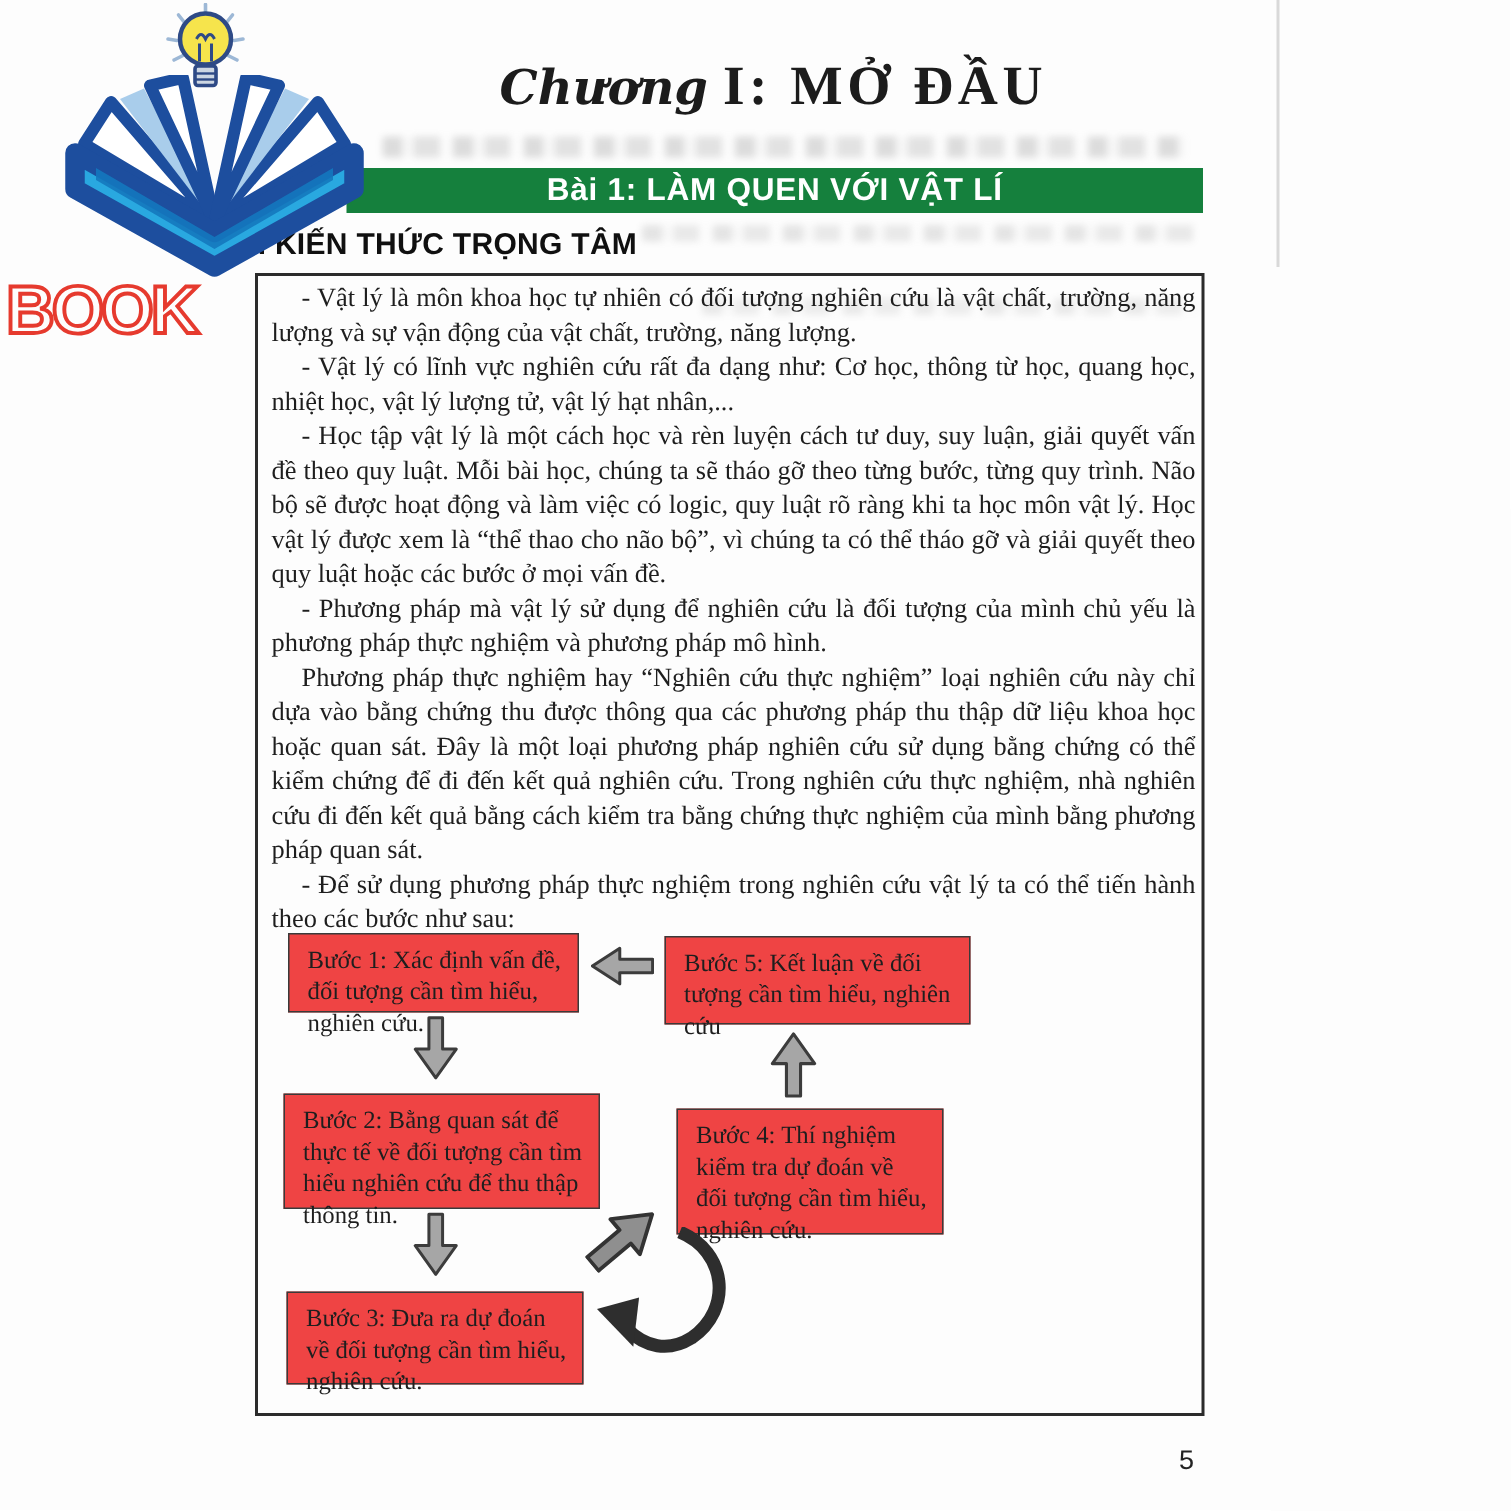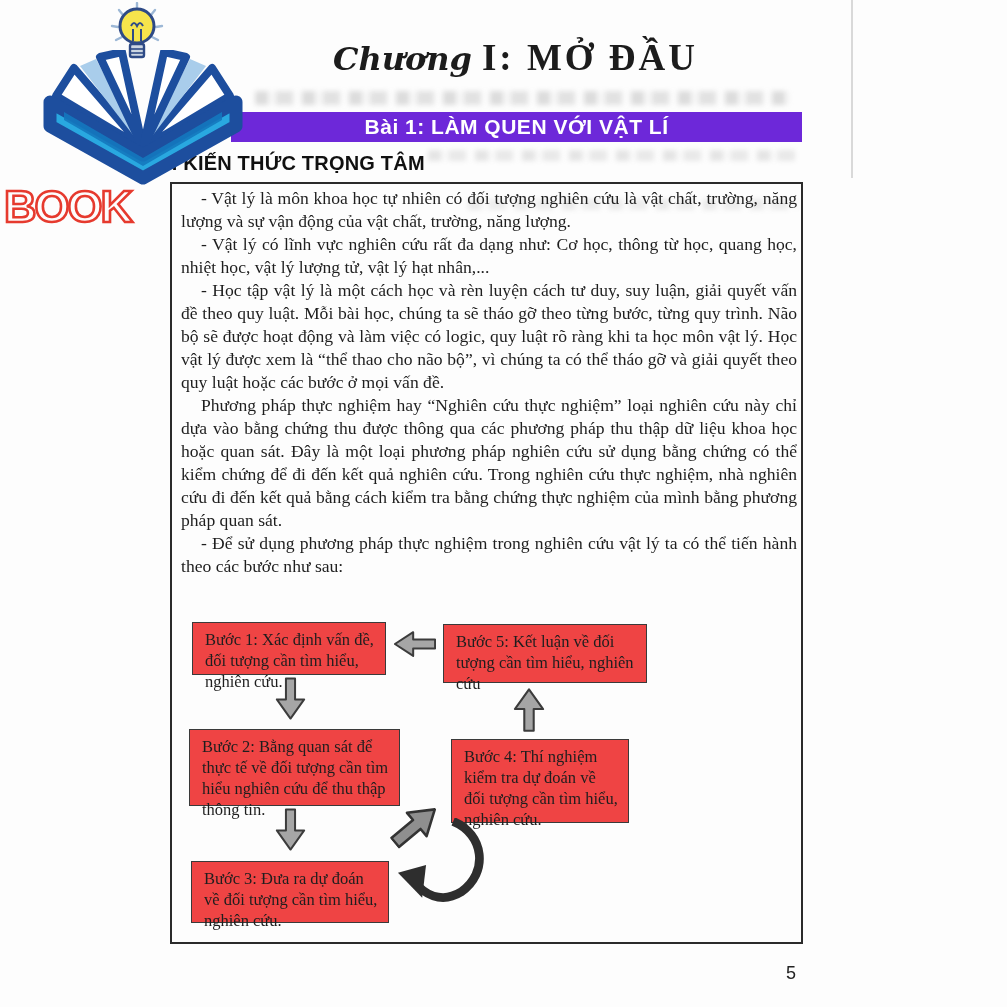--- a/index.html
+++ b/index.html
@@ -33,21 +33,21 @@
   }
   .ghost-1 { left:255px; top:91px;  width:535px; height:14px; opacity:.5; }
   .ghost-2 { left:428px; top:150px; width:368px; height:11px; opacity:.38; }
   .ghost-3 { left:468px; top:199px; width:330px; height:11px; opacity:.3; }
   .edge-line { position:absolute; left:851px; top:0; width:2px; height:178px;
     background:rgba(150,150,150,.35); filter:blur(.5px); }
 
   
   .lesson-bar {
     position:absolute; left:231px; top:112px; width:571px; height:30px;
-    background:#6d28d9; color:#ffffff; text-align:center;
+    background:#15803d; color:#ffffff; text-align:center;
     font-family:"Liberation Sans", sans-serif; font-weight:bold;
     font-size:21px; line-height:30px; letter-spacing:.5px;
   }
 
   
   .section-heading {
     position:absolute; left:166px; top:152px;
     font-family:"Liberation Sans", sans-serif; font-weight:bold;
     font-size:20px; color:#101010; letter-spacing:.2px;
   }
@@ -119,20 +119,21 @@
   <div class="lesson-bar">Bài 1: LÀM QUEN VỚI VẬT LÍ</div>
 
   <div class="section-heading">I. KIẾN THỨC TRỌNG TÂM</div>
 
   <div class="content-box"></div>
 
   <div class="body-text">
     <p>- Vật lý là môn khoa học tự nhiên có đối tượng nghiên cứu là vật chất, trường, năng lượng và sự vận động của vật chất, trường, năng lượng.</p>
     <p>- Vật lý có lĩnh vực nghiên cứu rất đa dạng như: Cơ học, thông từ học, quang học, nhiệt học, vật lý lượng tử, vật lý hạt nhân,...</p>
     <p>- Học tập vật lý là một cách học và rèn luyện cách tư duy, suy luận, giải quyết vấn đề theo quy luật. Mỗi bài học, chúng ta sẽ tháo gỡ theo từng bước, từng quy trình. Não bộ sẽ được hoạt động và làm việc có logic, quy luật rõ ràng khi ta học môn vật lý. Học vật lý được xem là “thể thao cho não bộ”, vì chúng ta có thể tháo gỡ và giải quyết theo quy luật hoặc các bước ở mọi vấn đề.</p>
+    <p>- Phương pháp mà vật lý sử dụng để nghiên cứu là đối tượng của mình chủ yếu là phương pháp thực nghiệm và phương pháp mô hình.</p>
     <p>Phương pháp thực nghiệm hay “Nghiên cứu thực nghiệm” loại nghiên cứu này chỉ dựa vào bằng chứng thu được thông qua các phương pháp thu thập dữ liệu khoa học hoặc quan sát. Đây là một loại phương pháp nghiên cứu sử dụng bằng chứng có thể kiểm chứng để đi đến kết quả nghiên cứu. Trong nghiên cứu thực nghiệm, nhà nghiên cứu đi đến kết quả bằng cách kiểm tra bằng chứng thực nghiệm của mình bằng phương pháp quan sát.</p>
     <p>- Để sử dụng phương pháp thực nghiệm trong nghiên cứu vật lý ta có thể tiến hành theo các bước như sau:</p>
   </div>
 
   <div>
     <div class="step-box step-1">Bước 1: Xác định vấn đề, đối tượng cần tìm hiểu, nghiên cứu.</div>
     <div class="step-box step-5">Bước 5: Kết luận về đối tượng cần tìm hiểu, nghiên cứu</div>
     <div class="step-box step-2">Bước 2: Bằng quan sát để thực tế về đối tượng cần tìm hiểu nghiên cứu để thu thập thông tin.</div>
     <div class="step-box step-4">Bước 4: Thí nghiệm kiểm tra dự đoán về đối tượng cần tìm hiểu, nghiên cứu.</div>
     <div class="step-box step-3">Bước 3: Đưa ra dự đoán về đối tượng cần tìm hiểu, nghiên cứu.</div>

